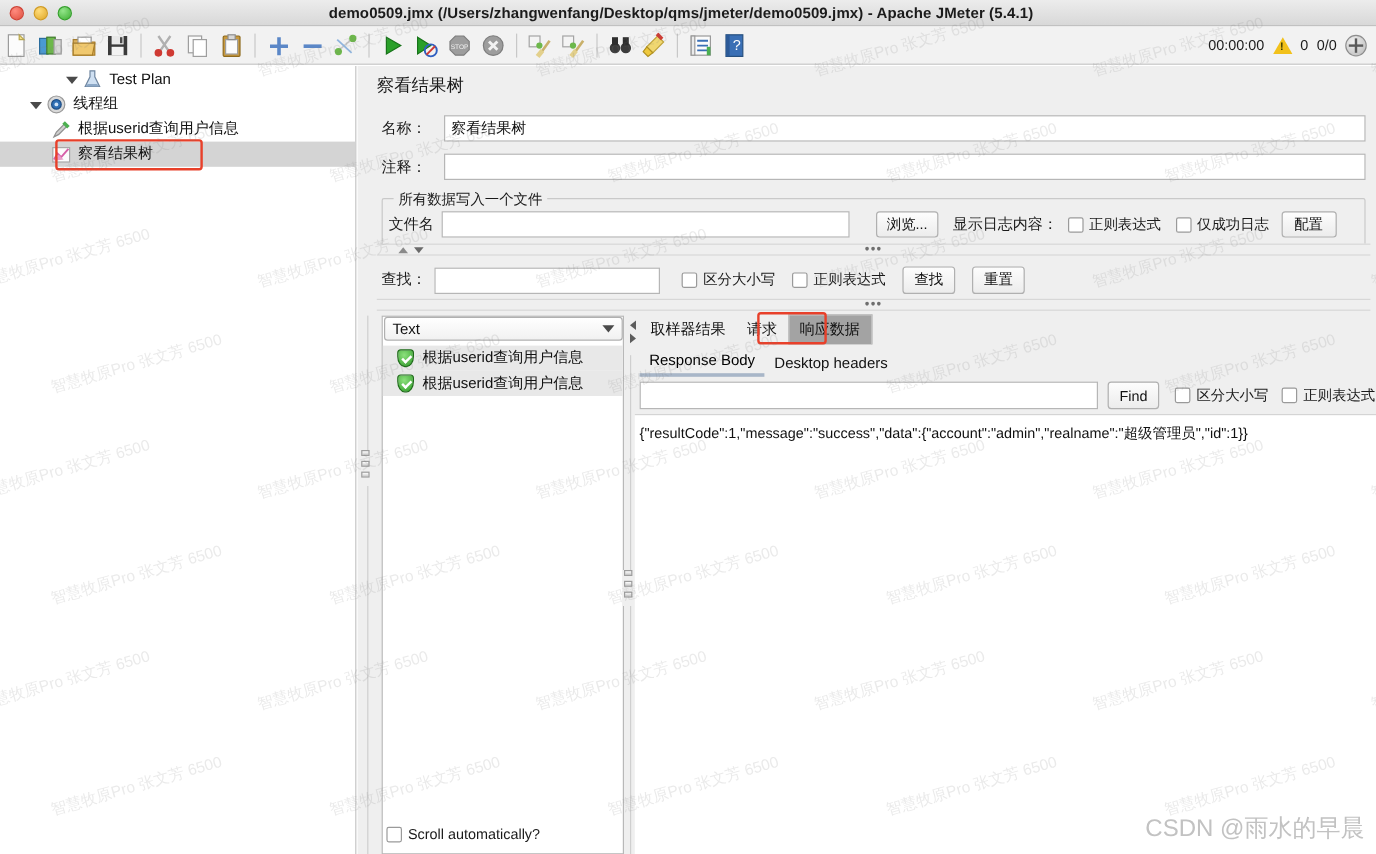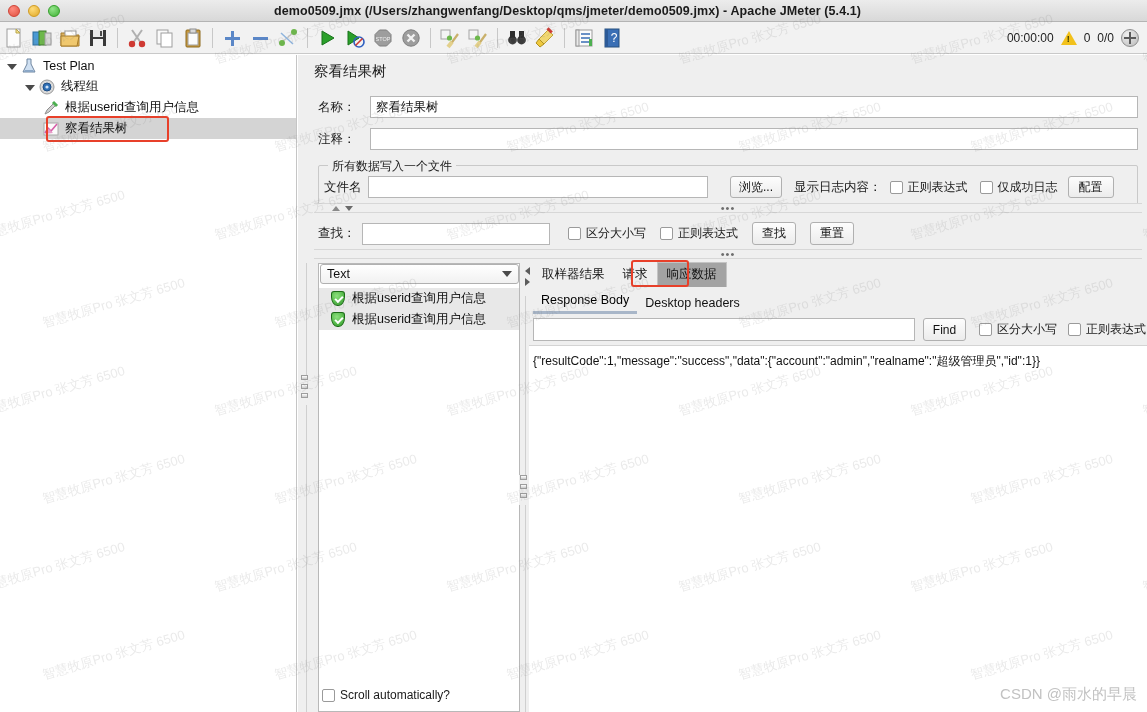--- a/index.html
+++ b/index.html
@@ -84,21 +84,21 @@
   .tree-row.selected { background: #d4d4d4; }
   .twisty {
     width: 12px; height: 12px; flex: 0 0 12px; position: relative; margin-right: 2px;
   }
   .twisty.open::after {
     content: ""; position: absolute; left: 1px; top: 4px;
     border-left: 5px solid transparent; border-right: 5px solid transparent;
     border-top: 6px solid #4a4a4a;
   }
   .tree-icon { width: 18px; height: 18px; margin-right: 5px; flex: 0 0 18px; position: relative; }
-  .indent1 { padding-left: 6px; }
+  .indent1 { padding-left: 6px; margin-left: 48px; }
   .indent2 { padding-left: 24px; }
   .indent3 { padding-left: 42px; }
 
   .red-box {
     position: absolute; border: 2.5px solid #e8402a; border-radius: 3px;
     pointer-events: none;
   }
 
   
   .right-panel {
@@ -231,21 +231,21 @@
   .arr-r { width: 0; height: 0; border-top: 4px solid transparent; border-bottom: 4px solid transparent; border-left: 5px solid #5c5c5c; }
 
   
   .wm {
     position: absolute; color: rgba(125,125,125,0.16); font-size: 13px;
     transform: rotate(-16deg); white-space: nowrap; pointer-events: none;
     user-select: none;
   }
   .csdn-wm {
     position: absolute; right: 10px; bottom: 8px;
-    font-size: 15px; color: #c2c2c2; white-space: nowrap;
+    font-size: 20px; color: #c2c2c2; white-space: nowrap;
   }
 </style>
 </head>
 <body>
 
 <div id="app">
 
   <div class="titlebar">
     <div class="traffic">
       <span class="tl tl-red"></span>

